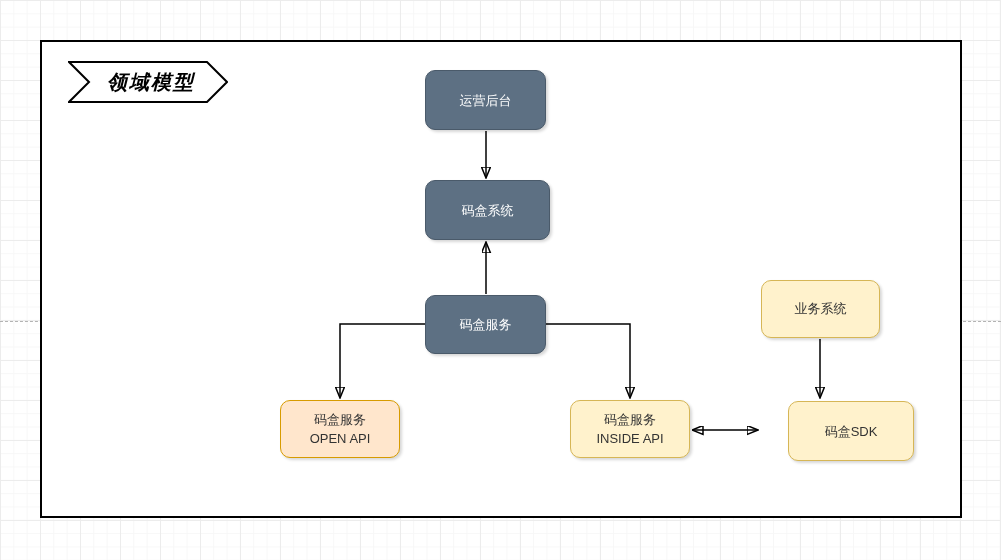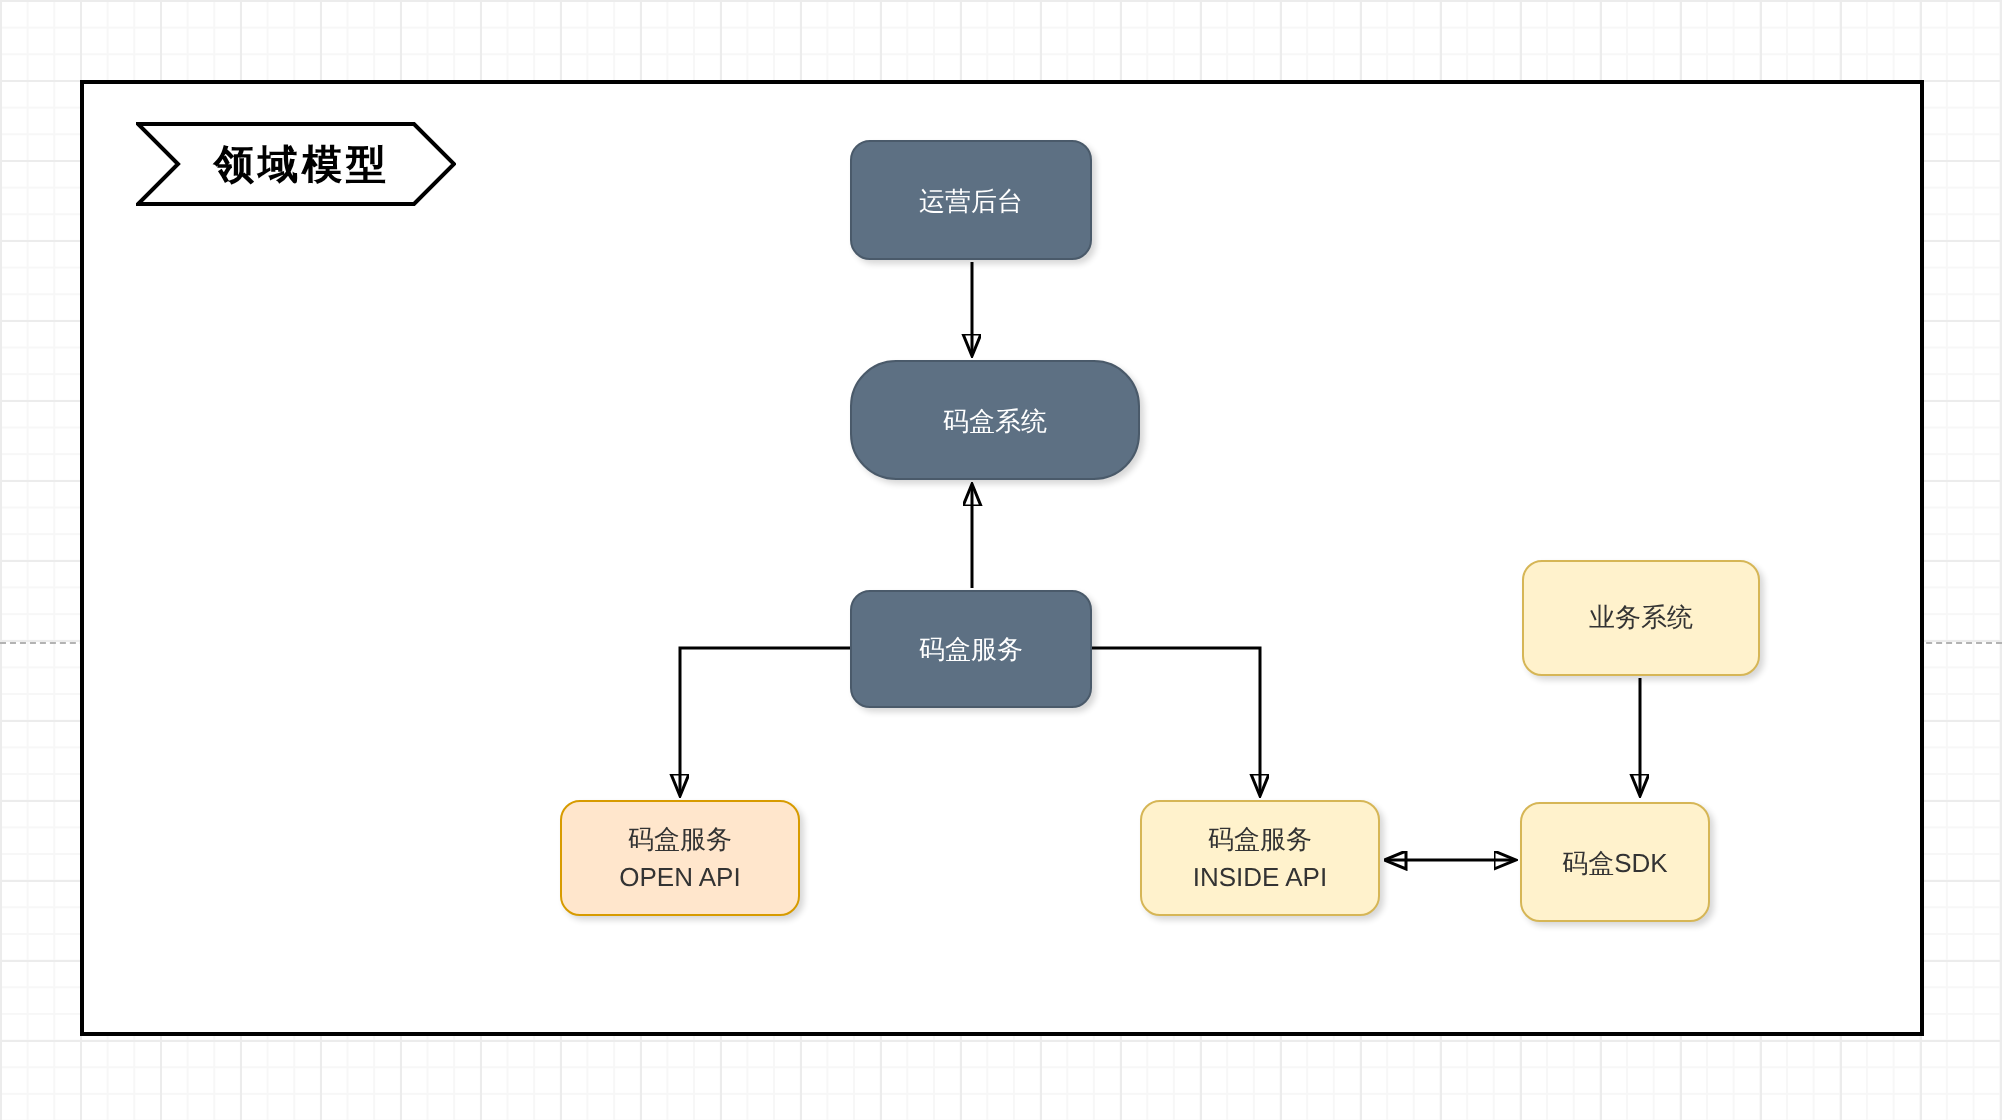--- a/index.html
+++ b/index.html
@@ -26,21 +26,21 @@
   
   #sheet{
     position:absolute;left:40px;top:40px;width:922px;height:478px;
     background:#ffffff;border:2px solid #000000;box-sizing:border-box;z-index:2;
   }
   
   #title-banner{position:absolute;left:68px;top:61px;width:160px;height:42px;z-index:4;}
   #title-banner svg{position:absolute;left:0;top:0;display:block;}
   #title-banner .banner-text{
     position:absolute;inset:0;display:flex;align-items:center;justify-content:center;
-    font-size:20px;font-weight:bold;color:#000;letter-spacing:2px;padding-left:6px;
+    font-size:20px;font-weight:bold;color:#000;letter-spacing:2px;padding-left:6px;font-style:italic;
   }
   
   .node{
     position:absolute;z-index:4;box-sizing:border-box;
     display:flex;flex-direction:column;align-items:center;justify-content:center;
     border-radius:10px;text-align:right;font-size:13px;line-height:19px;
     box-shadow:2px 2px 3px rgba(0,0,0,0.16);
   }
   .node.dark{
     background:var(--dark-fill,#5d7083);
@@ -51,25 +51,25 @@
     background:var(--yellow-fill,#fff2cc);
     border:1px solid var(--yellow-border,#d6b656);
     color:var(--light-text,#333333);
   }
   .node.orange{
     background:var(--orange-fill,#ffe6cc);
     border:1px solid var(--orange-border,#d79b00);
     color:var(--light-text,#333333);
   }
   #node-operations-backend{left:425px;top:70px;width:121px;height:60px;}
-  #node-codebox-system{left:425px;top:180px;width:145px;height:60px;border-radius:23px;}
+  #node-codebox-system{left:425px;top:180px;width:125px;height:60px;}
   #node-codebox-service{left:425px;top:295px;width:121px;height:59px;}
   #node-open-api{left:280px;top:400px;width:120px;height:58px;}
   #node-inside-api{left:570px;top:400px;width:120px;height:58px;}
-  #node-codebox-sdk{left:760px;top:401px;width:95px;height:60px;}
+  #node-codebox-sdk{left:788px;top:401px;width:126px;height:60px;}
   #node-business-system{left:761px;top:280px;width:119px;height:58px;font-family:Liberation Mono, monospace;}
   
   #connectors{position:absolute;left:0;top:0;z-index:3;pointer-events:none;}
   #connectors path{stroke:#000;stroke-width:1.5;fill:none;pointer-events:visibleStroke;}
 </style>
 </head>
 <body>
 
 <div id="grid"></div>
 <div id="page-break"></div>

